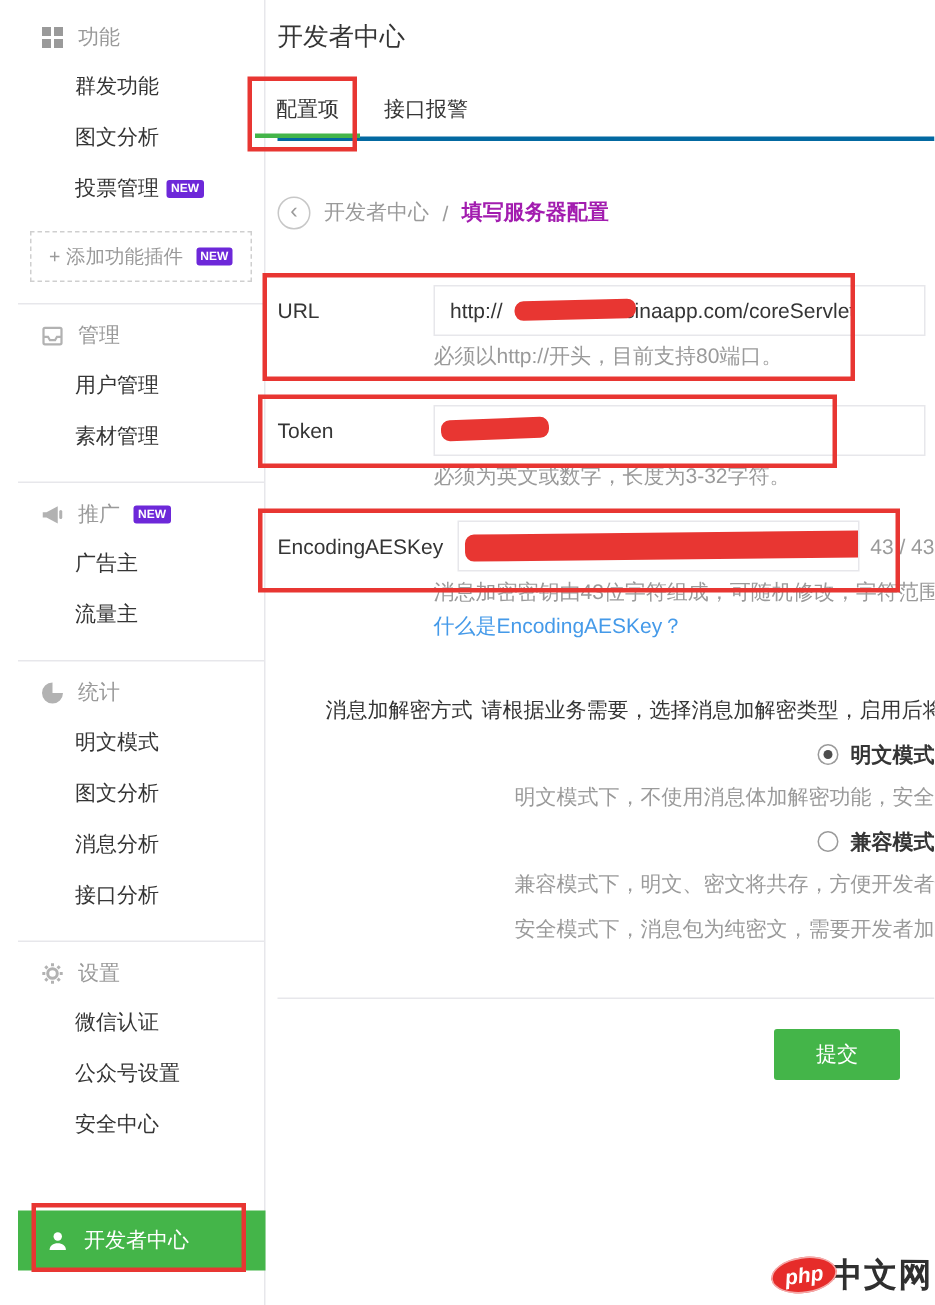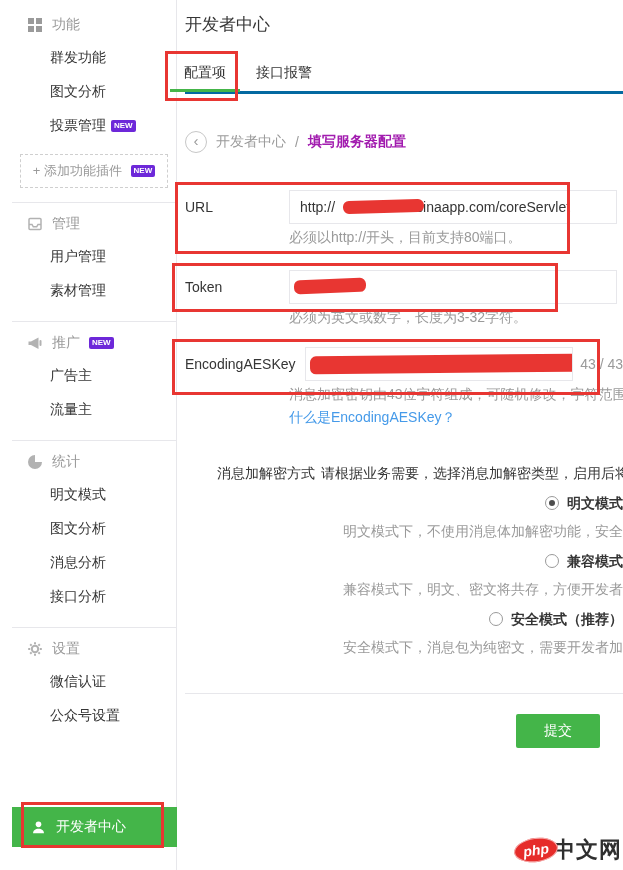--- a/index.html
+++ b/index.html
@@ -180,20 +180,21 @@
             <g stroke="#b2b2b2" stroke-width="2" fill="none">
               <circle cx="8" cy="8" r="3.2"></circle>
               <path d="M8 1.2v2M8 12.8v2M1.2 8h2M12.8 8h2M3.2 3.2l1.4 1.4M11.4 11.4l1.4 1.4M12.8 3.2l-1.4 1.4M4.6 11.4l-1.4 1.4"></path>
             </g>
           </svg>
       </span>
       <span>设置</span>
     </div>
     <div class="side-item"><span>微信认证</span></div>
     <div class="side-item"><span>公众号设置</span></div>
+    <div class="side-item"><span>安全中心</span></div>
 
     <div class="side-active">
       <span class="sicon">
         <svg width="15" height="15" viewBox="0 0 16 16">
             <g fill="#fff">
               <circle cx="8" cy="4.6" r="3"></circle>
               <path d="M2.2 14.2c0-3.2 2.6-4.8 5.8-4.8s5.8 1.6 5.8 4.8z"></path>
             </g>
           </svg>
       </span>
@@ -279,23 +280,20 @@
           </div>
 
           <div class="option">
             <div class="opt-head">
               <span class="radio"></span><span>兼容模式</span>
             </div>
             <div class="opt-desc">兼容模式下，明文、密文将共存，方便开发者调试和维护</div>
           </div>
 
           <div class="option">
-            <div class="opt-head">
-              <span class="radio"></span><span>安全模式（推荐）</span>
-            </div>
             <div class="opt-desc">安全模式下，消息包为纯密文，需要开发者加密和解密，安全系数较高</div>
           </div>
         </div>
       </div>
 
       <div class="bottom-divider"></div>
 
       <div class="submit-row">
         <button class="submit-btn">提交</button>
       </div>

